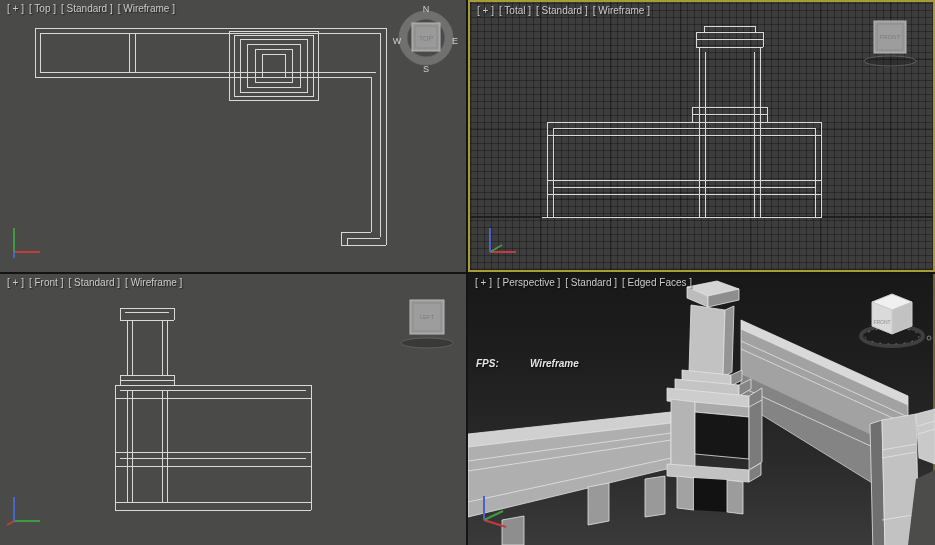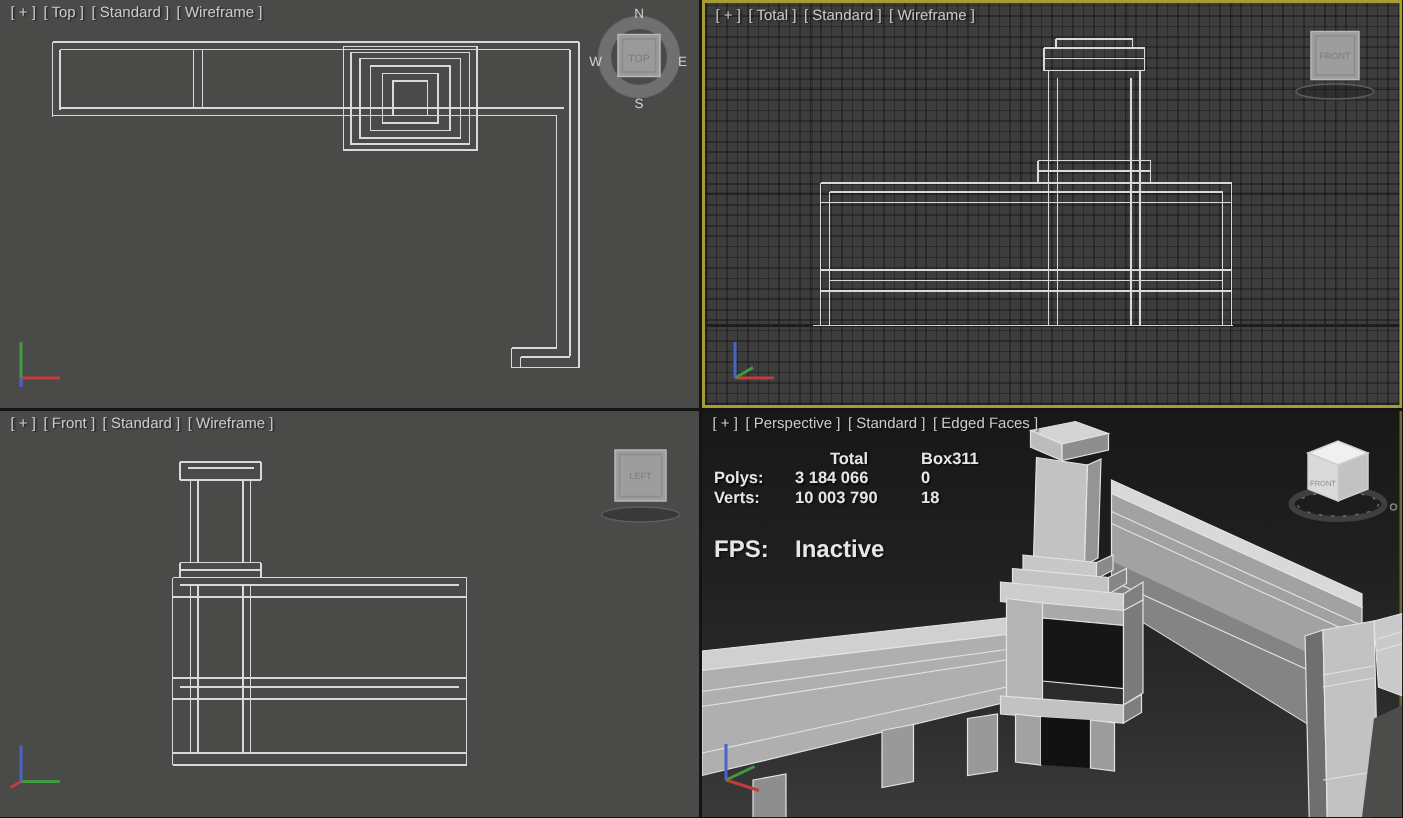--- a/index.html
+++ b/index.html
@@ -41,22 +41,23 @@
     font-size:11px;font-weight:bold;color:#e6e6e6;
     text-shadow:1px 1px 1px rgba(0,0,0,0.7);
   }
   .stats .c-label{text-align:left;}
   .stats .c-total{text-align:left;padding-left:8px;}
   .stats .c-total.hdr{text-align:center;padding-left:0;}
   .stats .c-obj{text-align:left;padding-left:4px;}
   .fps{
     position:absolute;left:8px;top:84px;z-index:6;
     display:grid;grid-template-columns:46px 120px;
-    font-size:16px;font-weight:bold;color:#e6e6e6;
+    font-size:10px;font-weight:bold;color:#e6e6e6;
     text-shadow:1px 1px 1px rgba(0,0,0,0.7);
+    font-style:italic;
   }
   .fps .c-total{padding-left:8px;}
   svg{display:block;}
   .wf{stroke:#d9d9d9;stroke-width:1;fill:none;}
   .poly{stroke:#e3e3e3;stroke-width:0.8;}
 </style>
 </head>
 <body>
 
 <div id="stage">
@@ -162,34 +163,23 @@
 
   <div class="viewport vp-persp">
     <div class="persp-right-edge"></div>
     <div class="vp-label">
       <span>[ + ]</span>
       <span>[ Perspective ]</span>
       <span>[ Standard ]</span>
       <span>[ Edged Faces ]</span>
     </div>
 
-    <div class="stats">
-      <div class="c-label"></div>
-      <div class="c-total hdr">Total</div>
-      <div class="c-obj">Box311</div>
-      <div class="c-label">Polys:</div>
-      <div class="c-total">3 184 066</div>
-      <div class="c-obj">0</div>
-      <div class="c-label">Verts:</div>
-      <div class="c-total">10 003 790</div>
-      <div class="c-obj">18</div>
-    </div>
     <div class="fps">
       <div>FPS:</div>
-      <div class="c-total">Inactive</div>
+      <div class="c-total">Wireframe</div>
     </div>
 
     <svg class="wire" width="467" height="271" viewBox="0 0 467 271">
 
       <g>
         <polygon class="poly" points="273,46 440,122 440,131 273,55" fill="#d9d9d9"></polygon>
         <polygon class="poly" points="273,55 440,131 440,231 273,128" fill="#a2a2a2"></polygon>
         <polygon points="273,100 440,178 440,231 273,128" fill="rgba(0,0,0,0.18)"></polygon>
         <path d="M273,67 L440,143 M273,75 L440,151 M273,113 L440,189" stroke="#e3e3e3" fill="none" stroke-width="0.8"></path>
         <polygon class="poly" points="408,226 420,231 420,263 408,258" fill="#8f8f8f"></polygon>

